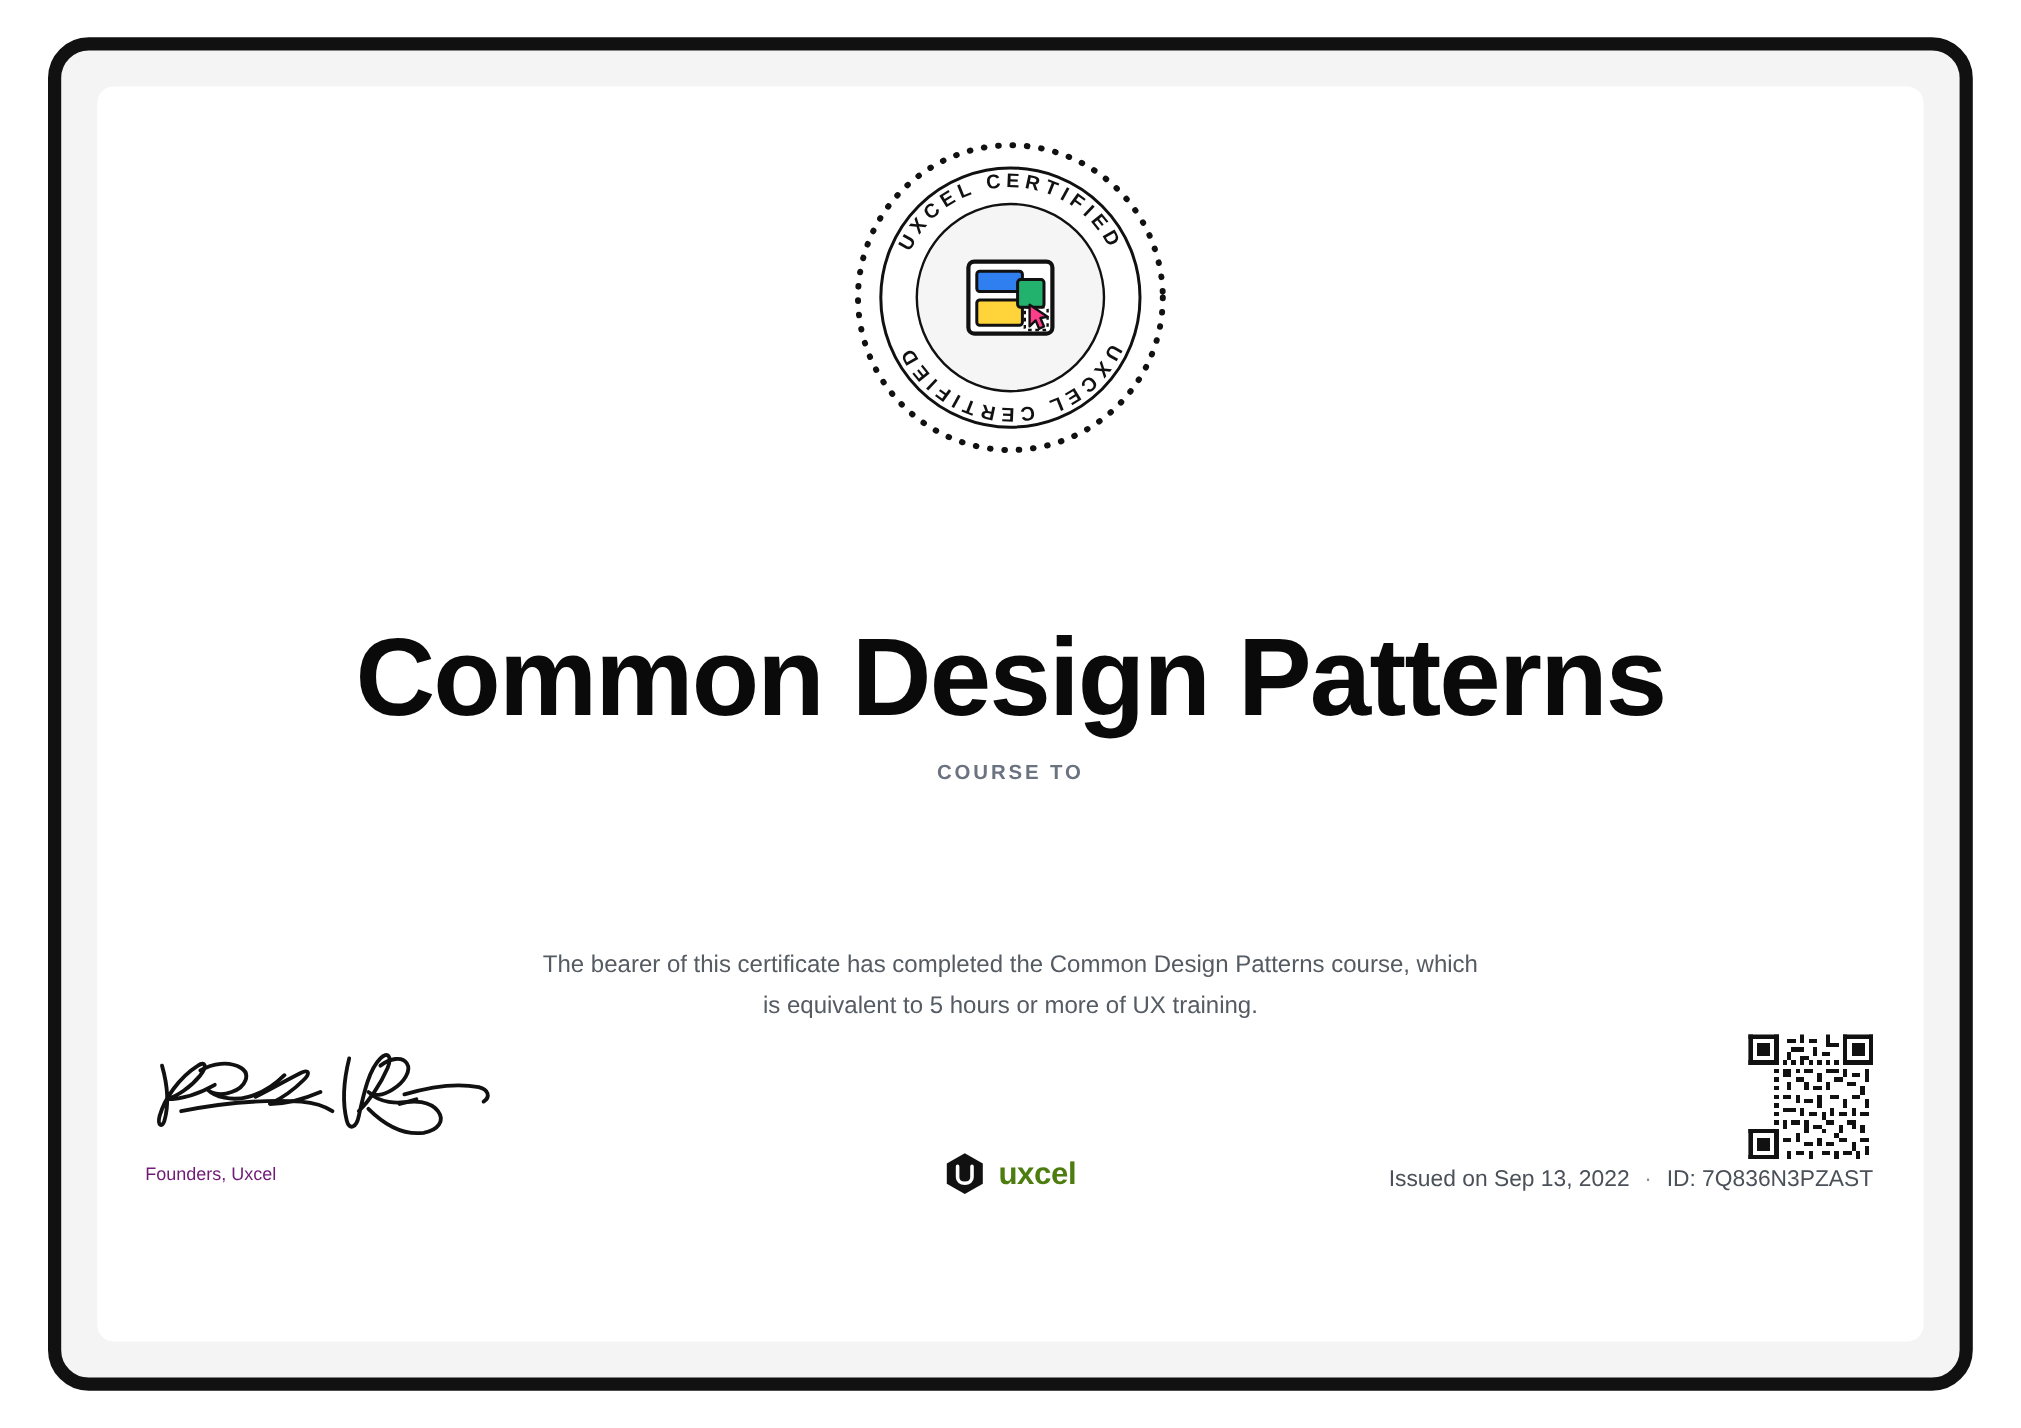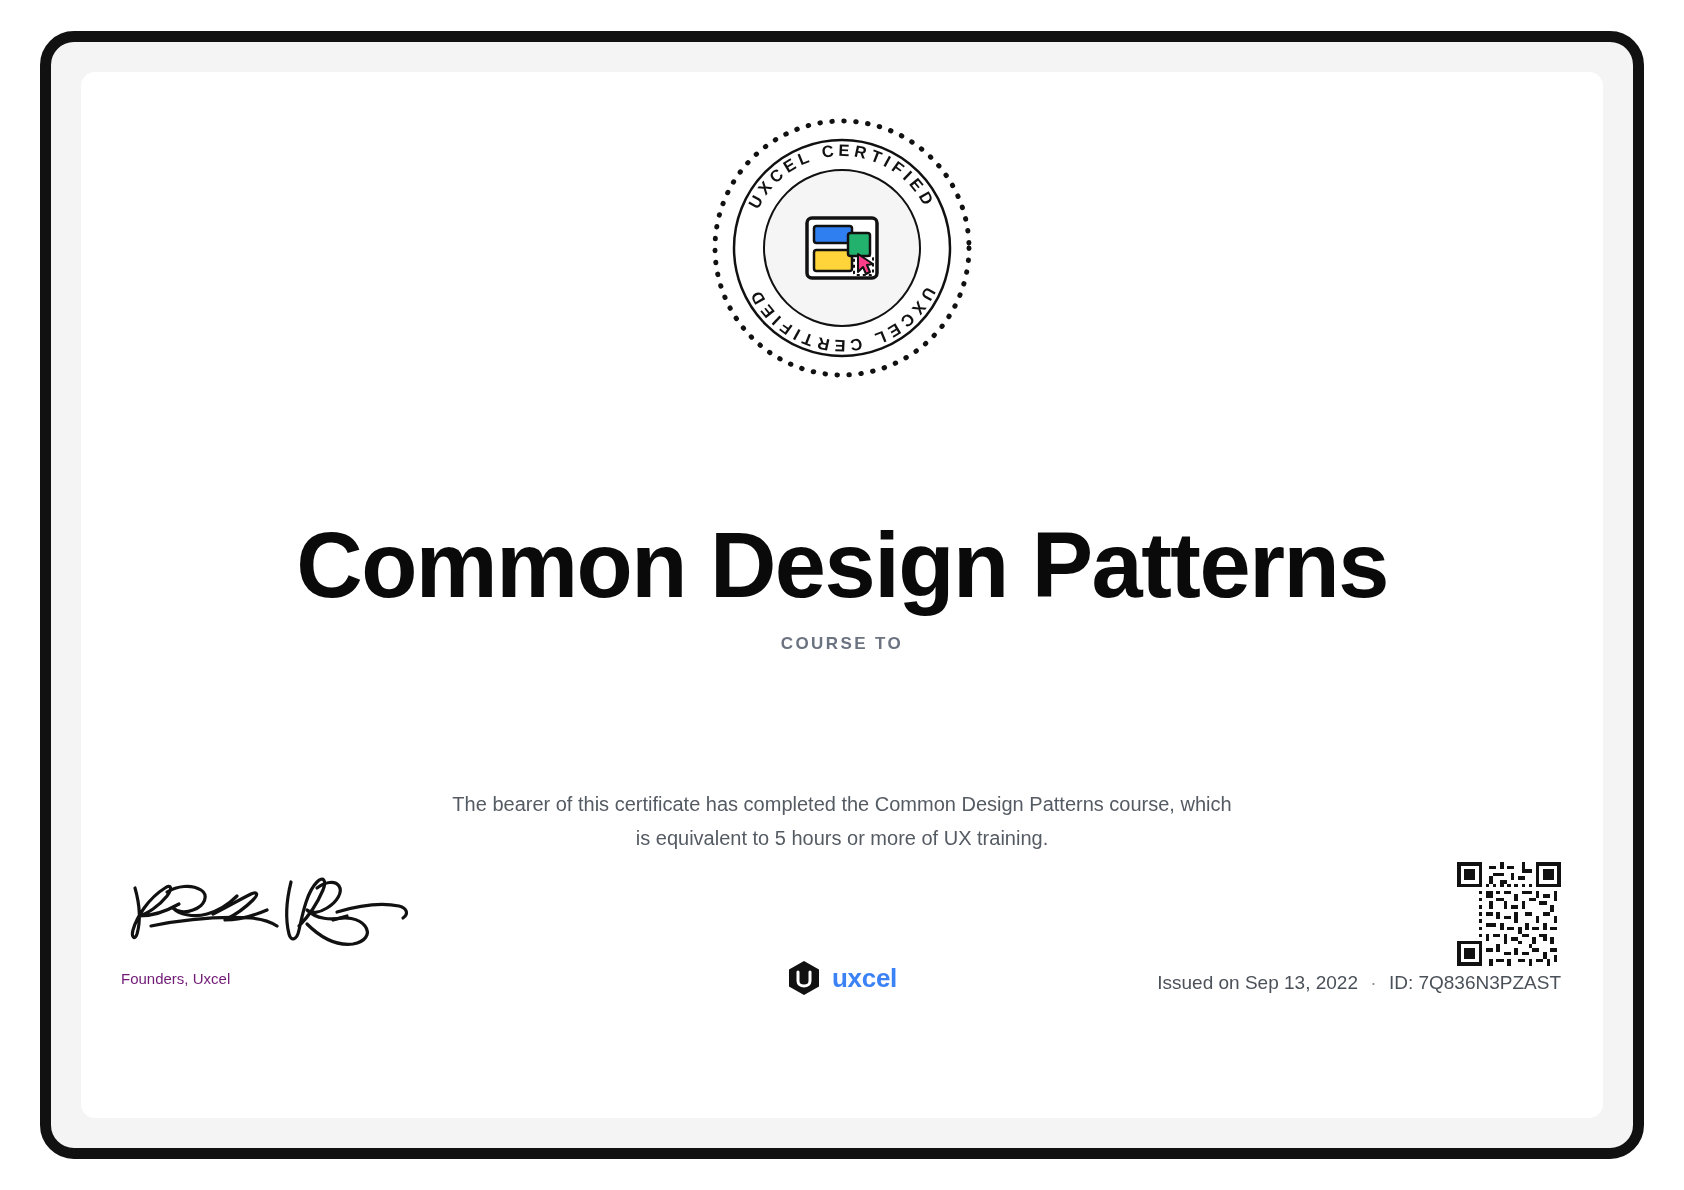--- a/index.html
+++ b/index.html
@@ -129,21 +129,21 @@
     left: 50%;
     transform: translateX(-50%);
     top: 888px;
     display: flex;
     align-items: center;
     gap: 11px;
   }
   .brand-name {
     font-size: 26px;
     font-weight: bold;
-    color: #3b82f6;
+    color: #4d7c0f;
     letter-spacing: -0.3px;
   }
 
   
   .qr-code {
     position: absolute;
     right: 42px;
     top: 790px;
     width: 104px;
     height: 104px;

